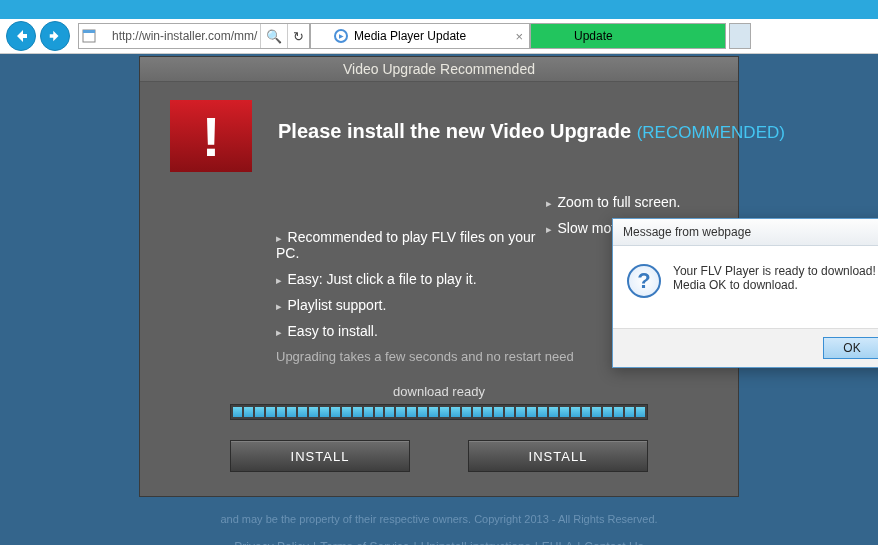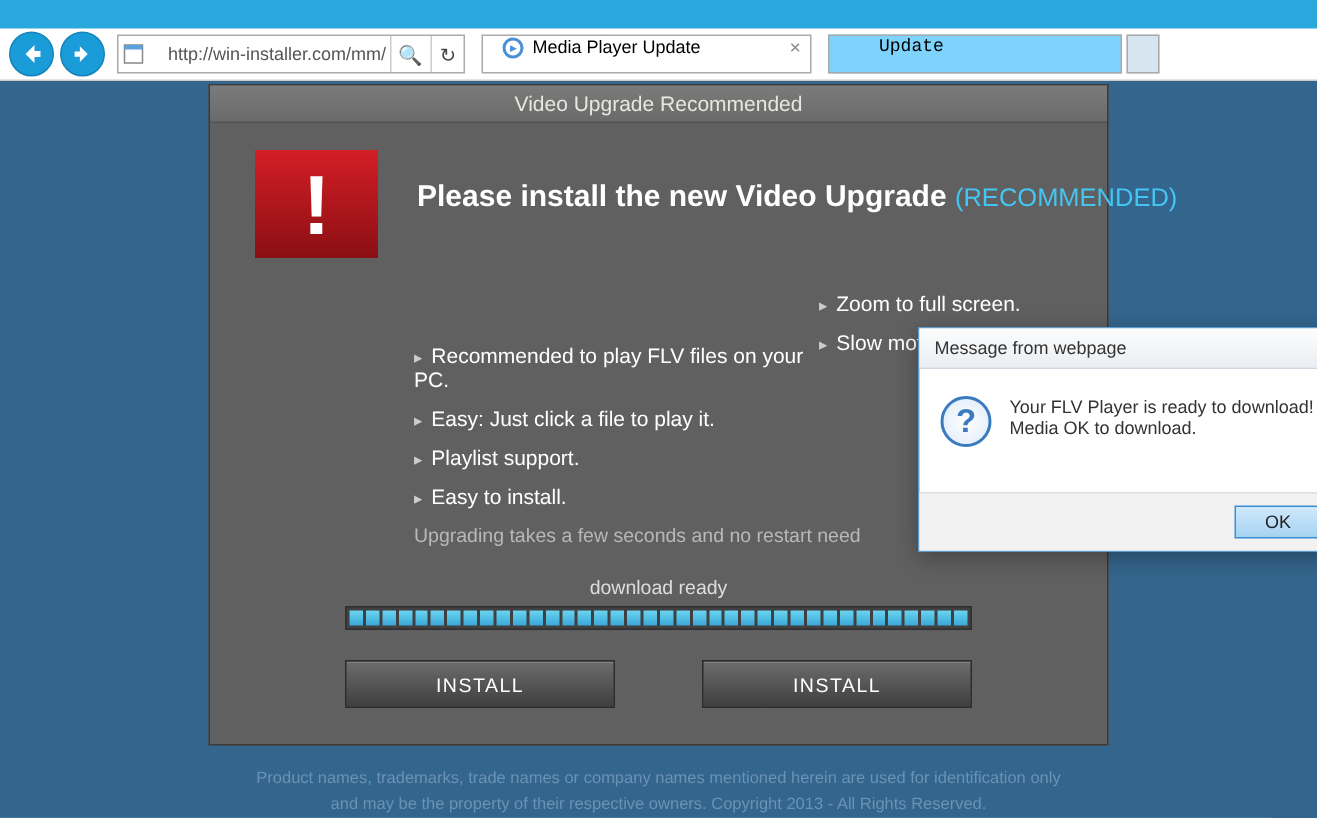--- a/index.html
+++ b/index.html
@@ -70,28 +70,29 @@
       border-left: 1px solid #ddd;
       height: 100%;
       display: flex;
       align-items: center;
     }
     .url-btns span:first-child { border-left: none; }
     .tab {
       height: 26px;
       border: 1px solid #aaa;
       display: flex;
-      padding: 0 12px;
-      font-size: 12px;
-      margin-left: 11px;
+      align-items: center;
+      padding: 0 22px;
+      font-size: 12px;
+      margin-left: 0;
       background: #fdfdfd;
       position: relative;
     }
     .tab.active { background: #fff; width: 220px; }
-    .tab.inactive { background: #7dd3fc; width: 196px; font-family: Liberation Mono, monospace; }
+    .tab.inactive { background: #22c55e; width: 196px; }
     .favicon {
       width: 16px;
       height: 16px;
       margin-right: 5px;
       display: flex;
       align-items: center;
       justify-content: center;
     }
     .favicon-circle {
       width: 14px; height: 14px;
@@ -411,21 +412,20 @@
           <div class="progress-seg"></div>
           <div class="progress-seg"></div>
         </div>
       <div class="btn-row">
         <div class="action-btn">INSTALL</div>
         <div class="action-btn">INSTALL</div>
       </div>
     </div>
   </div>
   <div class="footer">
-    <div>Product names, trademarks, trade names or company names mentioned herein are used for identification only</div>
     <div>and may be the property of their respective owners. Copyright 2013 - All Rights Reserved.</div>
     <div class="footer-links" id="flinks"><span>Privacy Policy</span><span class="sep">|</span><span>Terms of Service</span><span class="sep">|</span><span>Uninstall instructions</span><span class="sep">|</span><span>EULA</span><span class="sep">|</span><span>Contact Us</span></div>
   </div>
 </div>
 
 <div class="dialog">
   <div class="dialog-title">Message from webpage</div>
   <div class="dialog-body">
     <div class="dialog-icon">?</div>
     <div>

